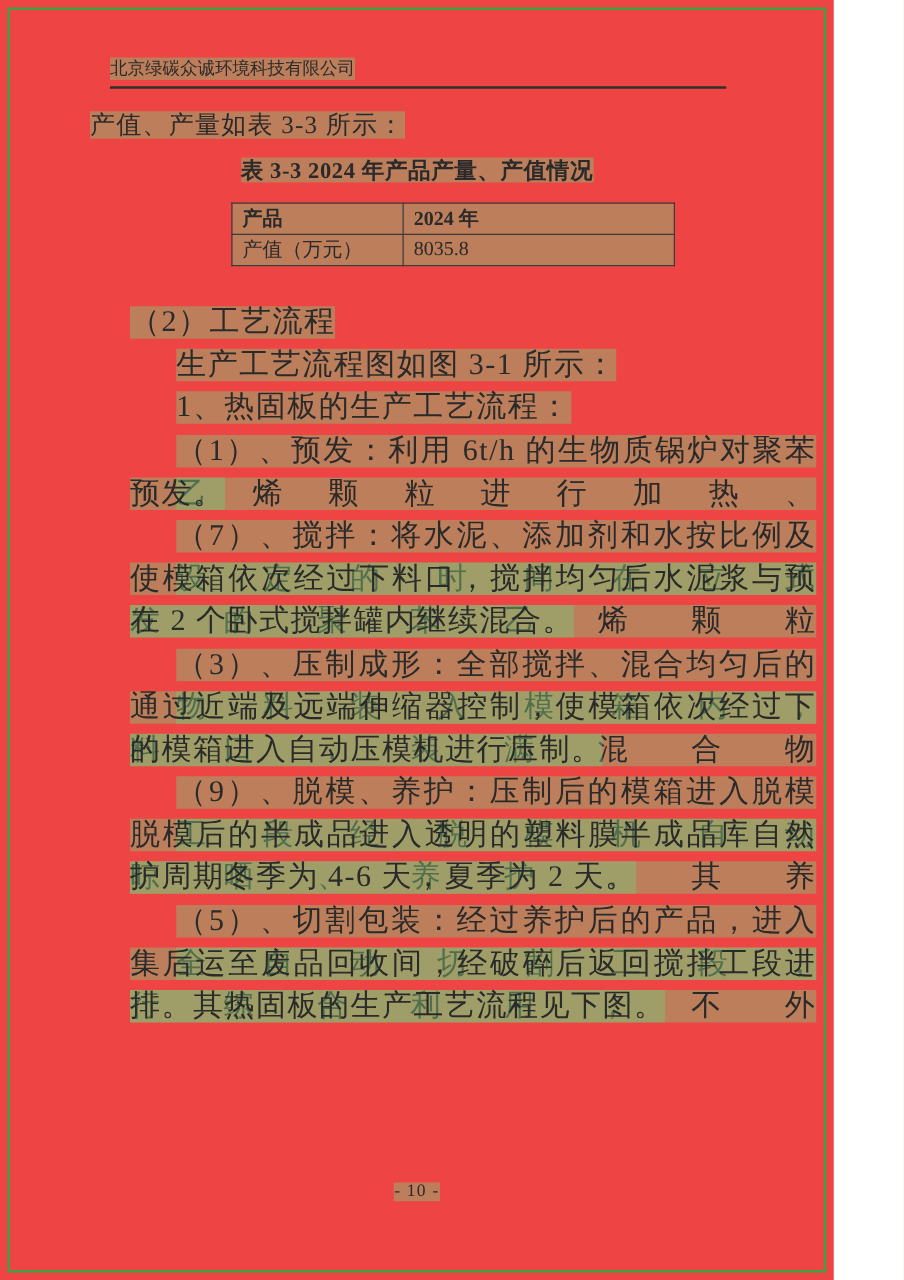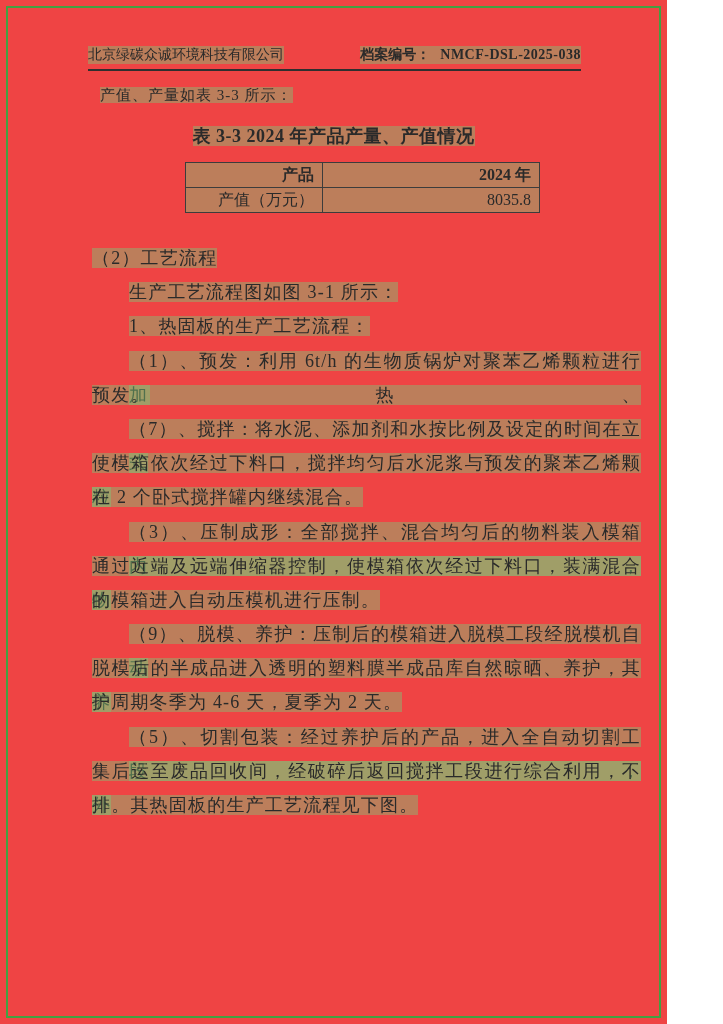--- a/index.html
+++ b/index.html
@@ -16,45 +16,44 @@
   }
   .border-frame{position:absolute;inset:6px;border:2px solid var(--green-border);pointer-events:none;}
   .hl{background:var(--hl);}
   .doc-header{
     position:absolute;left:88px;right:86px;top:46px;
     display:flex;justify-content:space-between;align-items:baseline;
     font-size:14px;padding-bottom:5px;border-bottom:2px solid var(--rule);
   }
   .doc-header .file-no{font-weight:bold;}
   .doc-header .file-no .num{margin-left:10px;letter-spacing:.5px;}
-  .intro-line{position:absolute;left:100px;top:86px;font-size:15px;letter-spacing:1px;}
+  .intro-line{position:absolute;left:72px;top:86px;font-size:20px;letter-spacing:1px;}
   .table-title{position:absolute;left:0;right:0;top:124px;text-align:center;font-weight:bold;font-size:18px;letter-spacing:.5px;}
   table.prod{position:absolute;left:185px;top:162px;border-collapse:collapse;font-size:16px;}
   table.prod td{
-    border:1.5px solid var(--cell-border);text-align:right;height:24px;
+    border:1.5px solid var(--cell-border);text-align:left;height:24px;
     padding:0 8px;background:var(--hl);
   }
   table.prod .c1{width:120px;}
   table.prod .c2{width:200px;}
   table.prod tr.head td{font-weight:bold;}
-  .body-lines{position:absolute;left:92px;top:241px;width:549px;font-size:18px;}
+  .body-lines{position:absolute;left:104px;top:241px;width:549px;font-size:24px;}
   .line{height:34.2px;line-height:34.2px;letter-spacing:1.2px;text-align:left;}
   .line.ind{padding-left:37px;}
   .line.justify{text-align:justify;text-align-last:justify;}
   .footer{position:absolute;left:0;right:0;top:946px;text-align:center;font-size:14px;letter-spacing:1px;}
 </style>
 </head>
 <body>
 
 <div class="page">
   <div class="border-frame"></div>
 
   <div class="doc-header">
     <span class="hl">北京绿碳众诚环境科技有限公司</span>
-    <span class="file-no hl"><span>档案编号：</span><span class="num">NMCF-DSL-2025-038</span></span>
   </div>
 
   <div class="intro-line">
     <span class="hl">产值、产量如表 3-3 所示：</span>
   </div>
 
   <div class="table-title">
     <span class="hl">表 3-3 2024 年产品产量、产值情况</span>
   </div>
 
@@ -84,13 +83,16 @@
       <div class="line justify"><span class="hl">通过近端及远端伸缩器控制，使模箱依次经过下料口，装满混合物</span></div>
       <div class="line"><span class="hl">的模箱进入自动压模机进行压制。</span></div>
       <div class="line ind justify"><span class="hl">（9）、脱模、养护：压制后的模箱进入脱模工段经脱模机自动</span></div>
       <div class="line justify"><span class="hl">脱模后的半成品进入透明的塑料膜半成品库自然晾晒、养护，其养</span></div>
       <div class="line"><span class="hl">护周期冬季为 4-6 天，夏季为 2 天。</span></div>
       <div class="line ind justify"><span class="hl">（5）、切割包装：经过养护后的产品，进入全自动切割工段，</span></div>
       <div class="line justify"><span class="hl">集后运至废品回收间，经破碎后返回搅拌工段进行综合利用，不外</span></div>
       <div class="line"><span class="hl">排。其热固板的生产工艺流程见下图。</span></div>
     </div>
 
+  <div class="footer">
+    <span class="hl">- 10 -</span>
+  </div>
 </div>
 
 </body></html>

